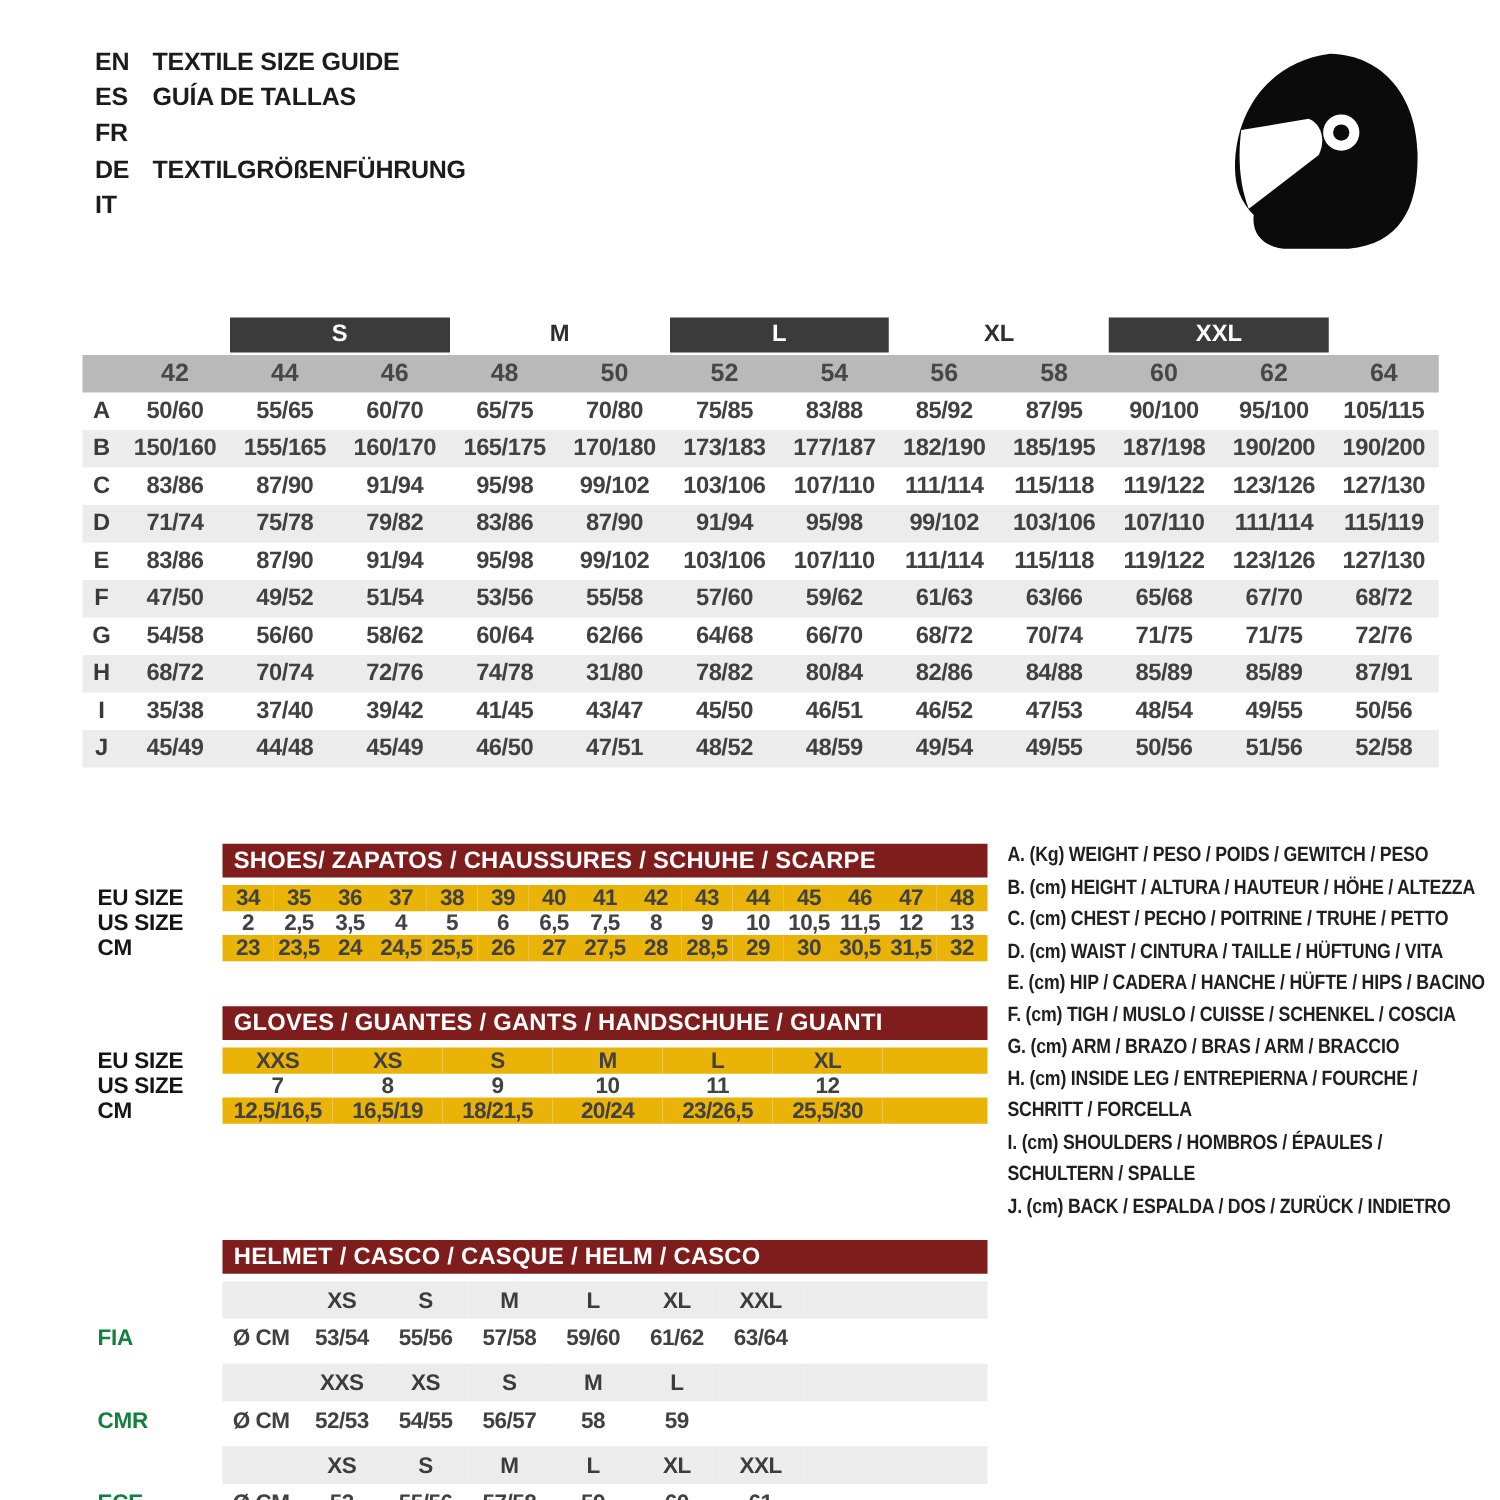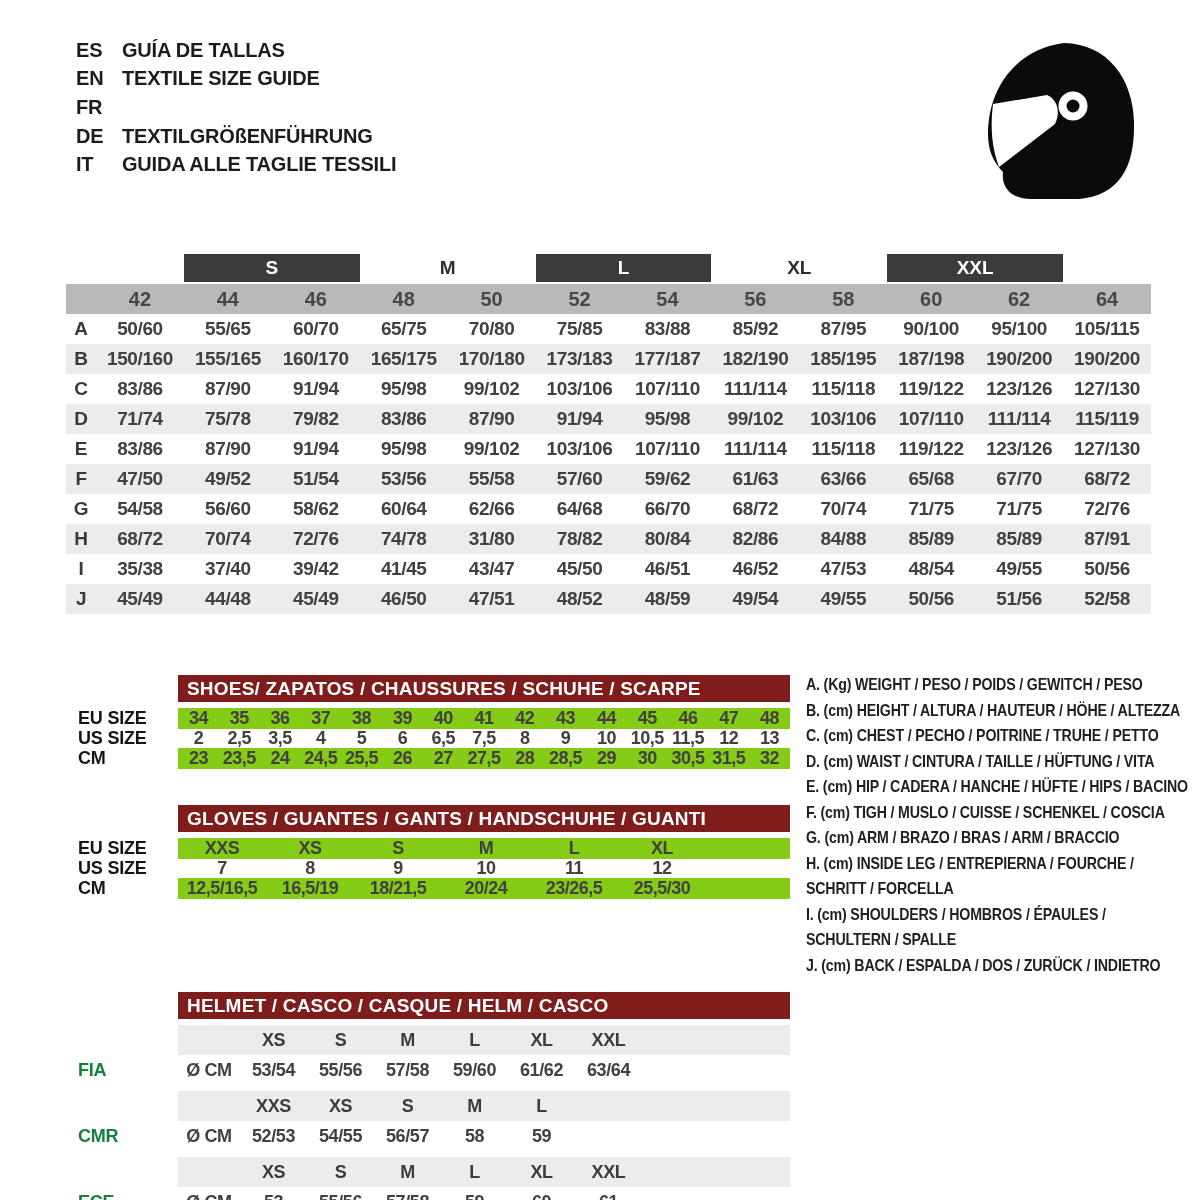--- a/index.html
+++ b/index.html
@@ -39,57 +39,56 @@
   .sub-spacer { width:112px; }
   .sub-title-bar { flex:1; background:#7f1d1d; color:#ffffff; font-size:19px;
                    display:flex; align-items:center; padding-left:9px; letter-spacing:0.2px; }
   .srow { display:grid; height:20px; }
   .srow.shoes  { grid-template-columns:112px repeat(15,1fr); }
   .srow.gloves { grid-template-columns:112px repeat(6,88px) 1fr; }
   .scell { display:flex; align-items:center; justify-content:center;
            font-size:18px; letter-spacing:-0.5px; color:#414141; }
   .scell.lab { justify-content:flex-start; padding-left:12px; font-size:18px;
                color:#151515; letter-spacing:-0.2px; }
-  .srow.striped .scell:not(.lab) { background:#84cc16; }
+  .srow.striped .scell:not(.lab) { background:#eab308; }
 
   .hrow { display:grid; grid-template-columns:112px 62px repeat(6,67px) 1fr; height:30px; }
   .hrow.striped { margin-top:6px; }
   .hcell { display:flex; align-items:center; justify-content:center;
            font-size:18px; letter-spacing:-0.4px; color:#414141; }
   .hcell.lab { justify-content:flex-start; padding-left:12px; color:#15803d; letter-spacing:-0.2px; }
   .hrow.striped .hcell:not(.lab) { background:#ececec; color:#3c3c3c; }
 
   
   .legend { position:absolute; left:806px; top:672px; width:450px;
             transform:scaleX(0.86); transform-origin:left top; }
   .legend-item { font-size:16.5px; line-height:25.5px; color:#1f1f1f; letter-spacing:-0.2px; }
   .legend-item .ltext { white-space:pre-line; }
 </style>
 </head>
 <body>
 
 <div class="lang-list">
     <div class="lang-row">
+      <div class="lang-code">EN</div>
+      <div class="lang-label">TEXTILE SIZE GUIDE</div>
+    </div>
+    <div class="lang-row">
       <div class="lang-code">ES</div>
       <div class="lang-label">GUÍA DE TALLAS</div>
-    </div>
-    <div class="lang-row">
-      <div class="lang-code">EN</div>
-      <div class="lang-label">TEXTILE SIZE GUIDE</div>
     </div>
     <div class="lang-row">
       <div class="lang-code">FR</div>
     </div>
     <div class="lang-row">
       <div class="lang-code">DE</div>
       <div class="lang-label">TEXTILGRÖßENFÜHRUNG</div>
     </div>
     <div class="lang-row">
       <div class="lang-code">IT</div>
-      <div class="lang-label">GUIDA ALLE TAGLIE TESSILI</div>
     </div>
   </div>
 
 <div class="helmet-logo">
   <svg viewBox="0 0 152 162" width="152" height="162">
     <path d="M80 3 C 124 4, 149 39, 150 82 C 151 125, 137 155, 95 159 L 47 159
              C 28 159, 17 148, 19 132 C 9 122, 4 110, 4 94 C 4 47, 33 9, 80 3 Z" fill="#0b0b0b"></path>
     <path d="M9 64 L 63 55 C 73 59, 77 72, 71 84 L 15 127 C 8 109, 6 87, 9 64 Z" fill="#ffffff"></path>
     <circle cx="89" cy="66" r="14.5" fill="#ffffff"></circle>
     <circle cx="89" cy="66" r="6.5" fill="#0b0b0b"></circle>

